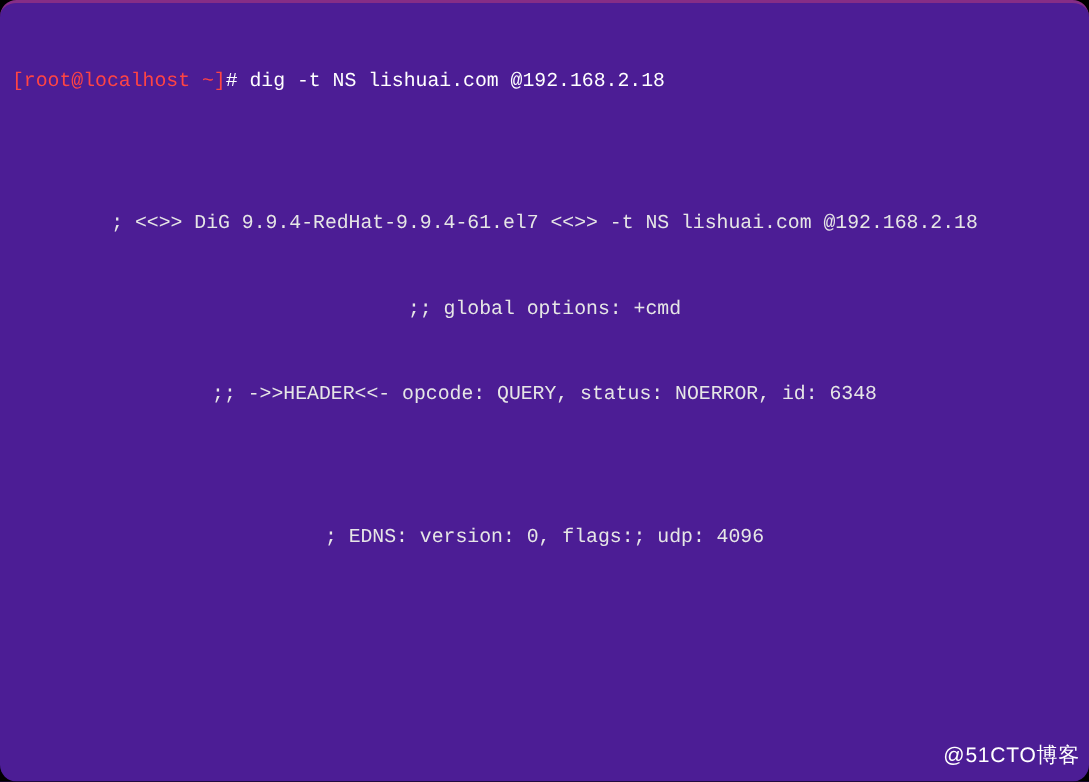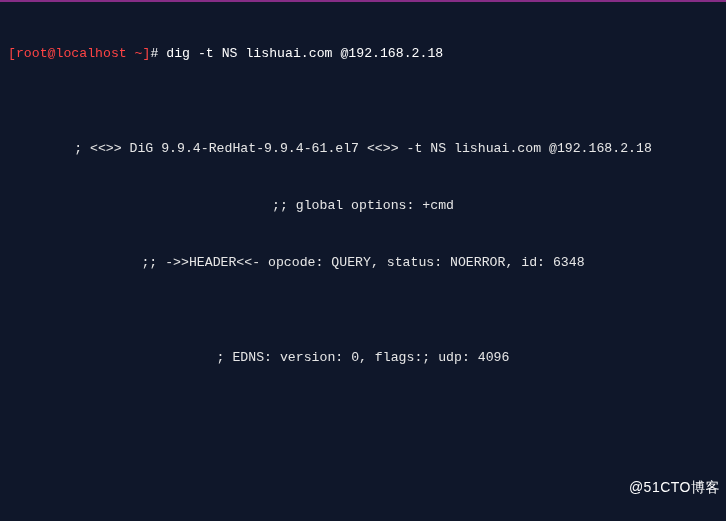--- a/index.html
+++ b/index.html
@@ -9,37 +9,38 @@
     height: 521px;
     background: #000;
     overflow: hidden;
     font-family: "Consolas", "Liberation Mono", "Menlo", monospace;
     font-size: 13.2px;
     line-height: 19px;
   }
   .terminal {
     width: 100%;
     height: 100%;
-    background: #0f172a;
+    background: #4c1d95;
     color: #e6e6e6;
     padding: 4px 8px 12px 8px;
     box-sizing: border-box;
     white-space: pre;
     position: relative;
     border-top: 2px solid #862d86;
+    border-radius: 11px;
   }
   .line { white-space: pre; }
   .prompt-user { color: #ff4444; }
   .prompt-text { color: #ffffff; }
   .cmd { color: #ffffff; }
   .out { color: #e6e6e6; text-align: center; }
   .watermark {
     position: absolute;
     right: 6px;
-    bottom: 24px;
+    bottom: 8px;
     color: #ffffff;
     font-family: "Helvetica", "Arial", sans-serif;
     font-size: 14px;
     letter-spacing: 0.5px;
   }
 </style>
 </head>
 <body>
 
 <div class="terminal">

